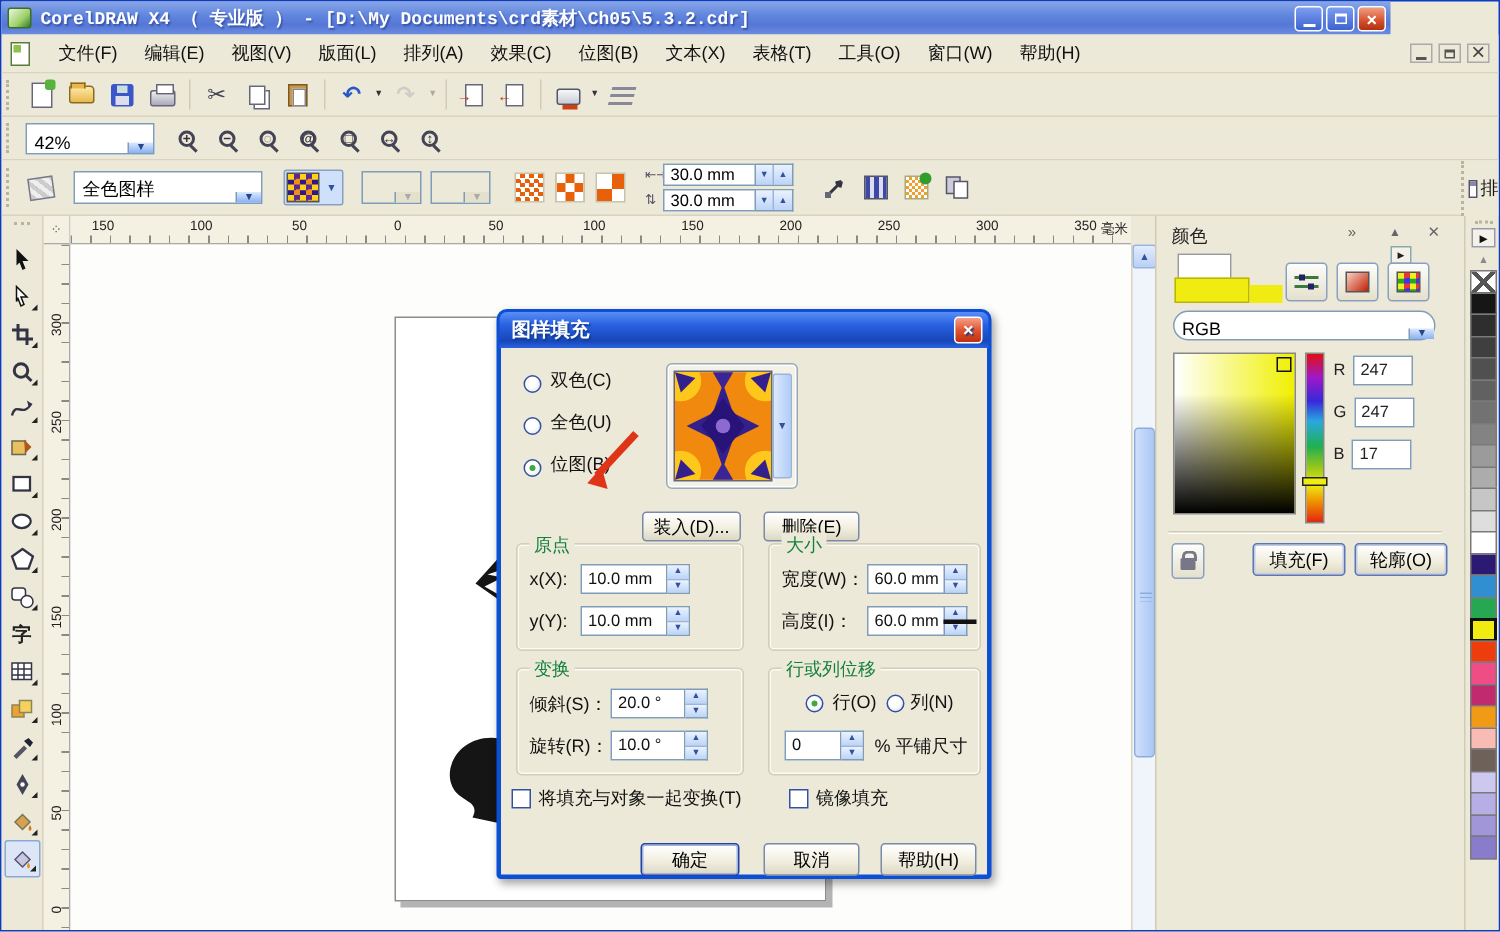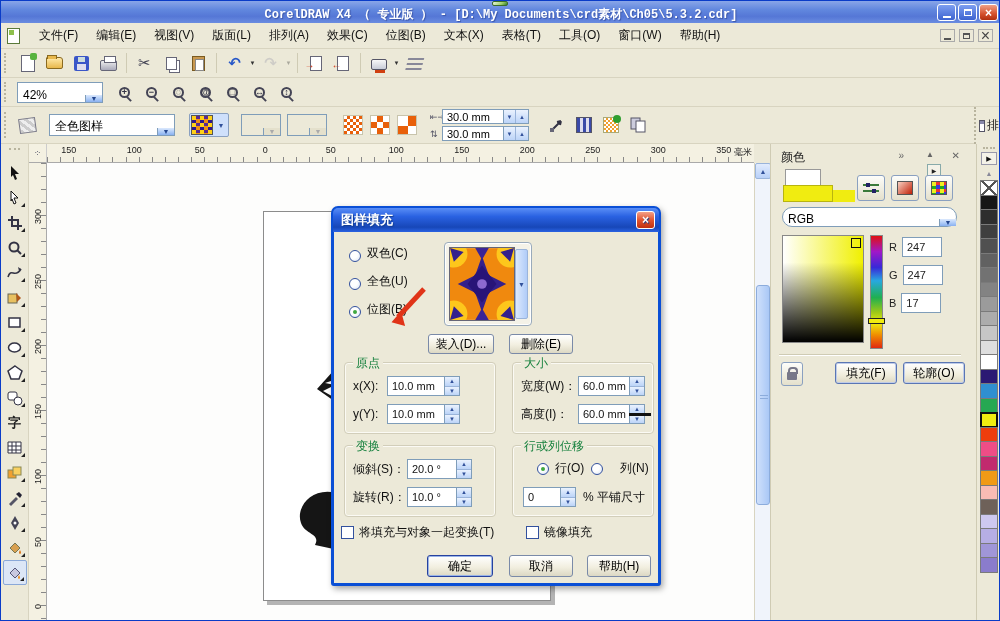--- a/index.html
+++ b/index.html
@@ -1,22 +1,22 @@
 <!DOCTYPE html>
 <html><head>
 <meta charset="utf-8">
 <style>
   html,body{margin:0;padding:0;background:#888;}
   *{box-sizing:border-box;font-family:"Liberation Sans","DejaVu Sans",sans-serif;}
   #app{position:relative;width:1000px;height:621px;background:#ece9d8;overflow:hidden;border:1px solid #0a3cc8;}
 
   
-  #titlebar{position:absolute;left:0;top:0;width:1000px;height:22px;
+  #titlebar{position:absolute;left:0;top:0;width:926px;height:22px;
     background:linear-gradient(180deg,#89a6e8 0%,#6187de 40%,#5577d6 70%,#6a8ce0 100%);
-    display:flex;align-items:center;color:#fff;flex-direction:column;}
+    display:flex;align-items:center;color:#fff;}
   #titlebar .appicon{width:16px;height:14px;margin:0 6px 0 4px;background:linear-gradient(135deg,#eaf6e0,#9fd06a 60%,#2f7d2f);border:1px solid #3c6e28;border-radius:2px;}
   #titlebar .title{font-family:"Liberation Mono","DejaVu Sans Mono",monospace;font-weight:bold;font-size:12px;white-space:nowrap;text-shadow:1px 1px 1px #3a55a8;}
   .winbtns{position:absolute;right:3px;top:3px;display:flex;gap:2px;}
   .winbtn{width:19px;height:17px;border-radius:3px;border:1px solid #fff;
     background:linear-gradient(180deg,#7d9ef0,#3d63d0);display:flex;align-items:center;justify-content:center;color:#fff;font-size:10px;}
   .winbtn.close{background:linear-gradient(180deg,#f0a086,#d4502c 60%,#b03010);}
   .glyph-min{width:8px;height:2px;background:#fff;margin-top:8px;}
   .glyph-restore{width:8px;height:7px;border:1px solid #fff;border-top:2px solid #fff;}
   .glyph-x{font-size:12px;font-weight:bold;line-height:1;}
 
@@ -192,21 +192,21 @@
   #previewbox .pvdrop{position:absolute;right:3px;top:6px;width:13px;height:70px;border:1px solid #9ab4da;border-radius:2px;
     background:linear-gradient(90deg,#dce9fd,#b0ccf8);display:flex;align-items:center;justify-content:center;color:#31519b;font-size:7px;}
   .xpbtn{background:linear-gradient(180deg,#ffffff,#f2efe0 55%,#dcd8c4);border:1px solid #7a8aa8;border-radius:3px;
     font-size:12px;color:#000;display:flex;align-items:center;justify-content:center;}
   .xpbtn.default{border:1px solid #27429e;box-shadow:0 0 0 1px #9ab4e8 inset;}
   .group{position:absolute;border:1px solid #d2ceba;border-radius:4px;box-shadow:0 0 0 1px #fbfaf4 inset;}
   .group>.glabel{position:absolute;top:-8px;left:8px;background:#ece9d8;padding:0 3px;font-size:12px;color:#15803d;}
   .frow{position:absolute;display:flex;align-items:center;font-size:12px;color:#111;justify-content:flex-end;}
   .frow .field{height:20px;}
   .frow .vspin{height:20px;}
-  .dlg-bottom-btn{position:absolute;height:22px;width:66px;}
+  .dlg-bottom-btn{position:absolute;height:22px;width:66px;margin-top:7px;}
   .cursor-line{position:absolute;width:22px;height:3px;background:#111;}
   #annotation-arrow{position:absolute;left:50px;top:78px;pointer-events:none;}
 
   
   #ptab{position:absolute;right:0;top:106px;width:25px;height:37px;border-left:2px dotted #b8b49e;display:flex;align-items:center;gap:2px;padding-left:3px;font-size:12px;color:#111;background:#ece9d8;}
   .icon-dockerwin{width:14px;height:12px;border:1px solid #556;background:#fff;position:relative;}
   .icon-dockerwin::before{content:"";position:absolute;left:0;top:0;right:0;height:3px;background:#88a;}
 </style>
 </head>
 <body>
@@ -741,21 +741,21 @@
           </div>
       </div>
     </div>
 
     <div class="group" style="left:178px;top:236px;width:142px;height:72px">
       <span class="glabel">行或列位移</span>
       <div class="frow" style="left:24px;top:14px;gap:6px">
         <div class="radio sel"></div>
         <span>行(O)</span>
       </div>
-      <div class="frow" style="left:78px;top:14px;gap:17px">
+      <div class="frow" style="left:78px;top:14px;gap:4px">
         <div class="radio"></div>
         <span>列(N)</span>
       </div>
       <div class="frow" style="left:10px;top:41px">
         <div class="field" style="width:38px">0</div>
         <div class="vspin">
             <i>▲</i>
             <i>▼</i>
           </div>
         <span style="margin-left:7px">% 平铺尺寸</span>

